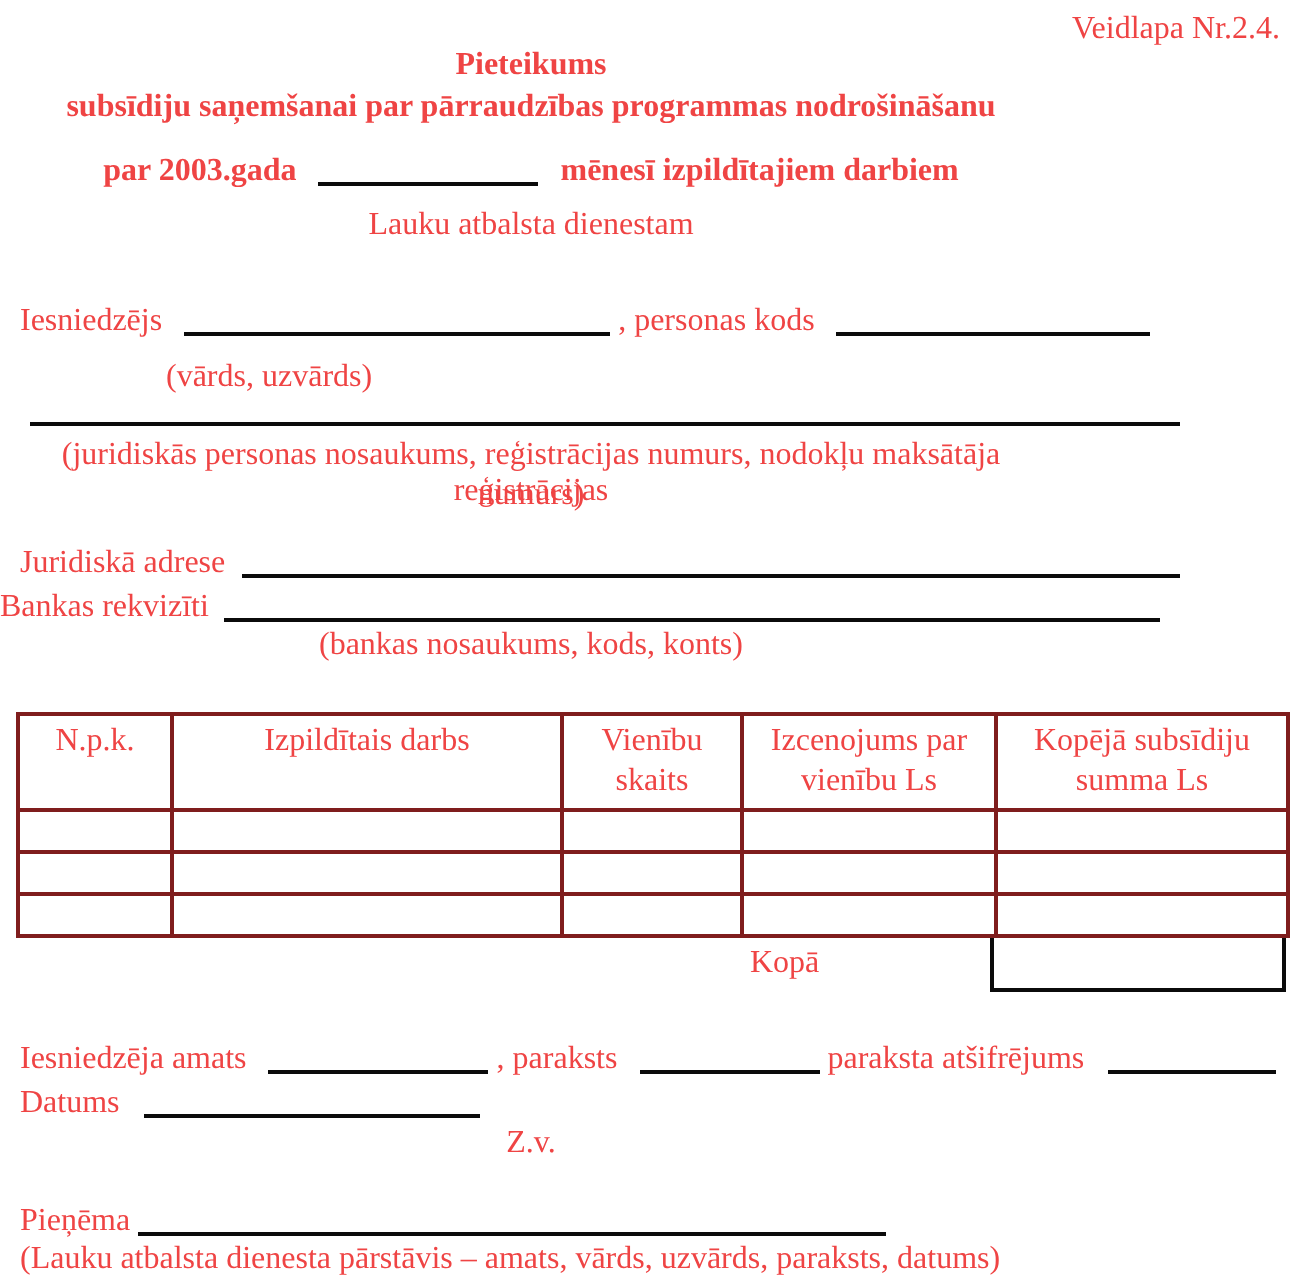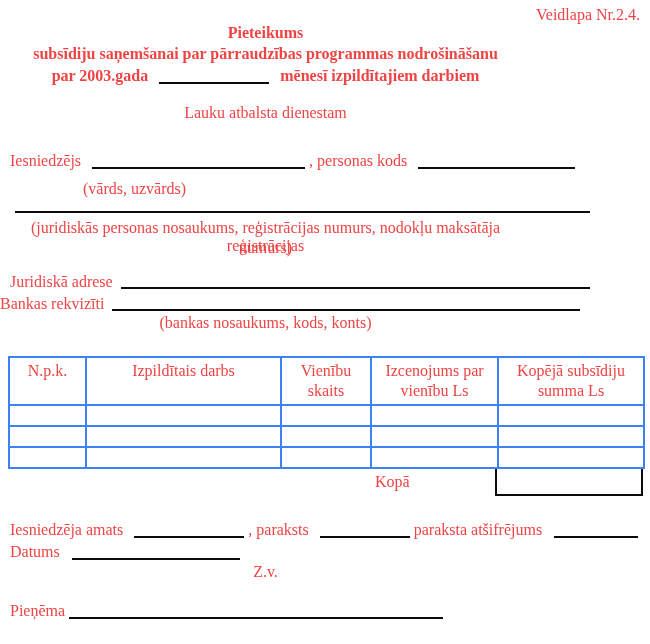--- a/index.html
+++ b/index.html
@@ -22,21 +22,21 @@
     border-bottom:2px solid #0b0b0b;
     height:14px;
     position:relative; top:3px;
     vertical-align:baseline;
   }
   .row { white-space:nowrap; line-height:20px; }
 
   
   .tablewrap { position:absolute; left:8px; top:356px; width:635px; }
   table { border-collapse:collapse; width:635px; table-layout:fixed; }
-  th, td { border:2px solid #3b82f6; }
+  th, td { border:2px solid #7f1d1d; }
   th {
     font-weight:normal; font-size:16px; text-align:center;
     vertical-align:top; line-height:20px; padding:3px 2px 3px; height:47px;
   }
   td { height:21px; }
   .total-row { position:relative; height:30px; }
   .kopa-label { position:absolute; left:367px; top:4px; }
   .total-box {
     position:absolute; left:487px; top:0;
     width:148px; height:27px;
@@ -48,21 +48,21 @@
 <body>
 
 <div class="page">
 
   <div class="abs" style="top:6px; right:10px;">Veidlapa Nr.2.4.</div>
 
   <div class="abs center bold" style="top:24px;">Pieteikums</div>
 
   <div class="abs center bold" style="top:45px;">subsīdiju saņemšanai par pārraudzības programmas nodrošināšanu</div>
 
-  <div class="abs center bold row" style="top:66px;">
+  <div class="abs center bold row" style="top:76px;">
     <span>par 2003.gada</span>
     <span class="blank" style="width:110px; margin:0 7px;"></span>
     <span>mēnesī izpildītajiem darbiem</span>
   </div>
 
   <div class="abs center" style="top:104px;">Lauku atbalsta dienestam</div>
 
   <div class="abs row" style="top:151px; left:10px;">
     <span>Iesniedzējs</span>
     <span class="blank" style="width:213px; margin-left:7px;"></span>
@@ -151,14 +151,15 @@
     <span class="blank" style="width:168px; margin-left:8px;"></span>
   </div>
 
   <div class="abs center" style="top:563px;">Z.v.</div>
 
   <div class="abs row" style="top:601px; left:10px;">
     <span>Pieņēma</span>
     <span class="blank" style="width:374px;"></span>
   </div>
 
+  <div class="abs" style="top:621px; left:10px;">(Lauku atbalsta dienesta  pārstāvis – amats, vārds, uzvārds, paraksts, datums)</div>
 
 </div>
 
 </body></html>

